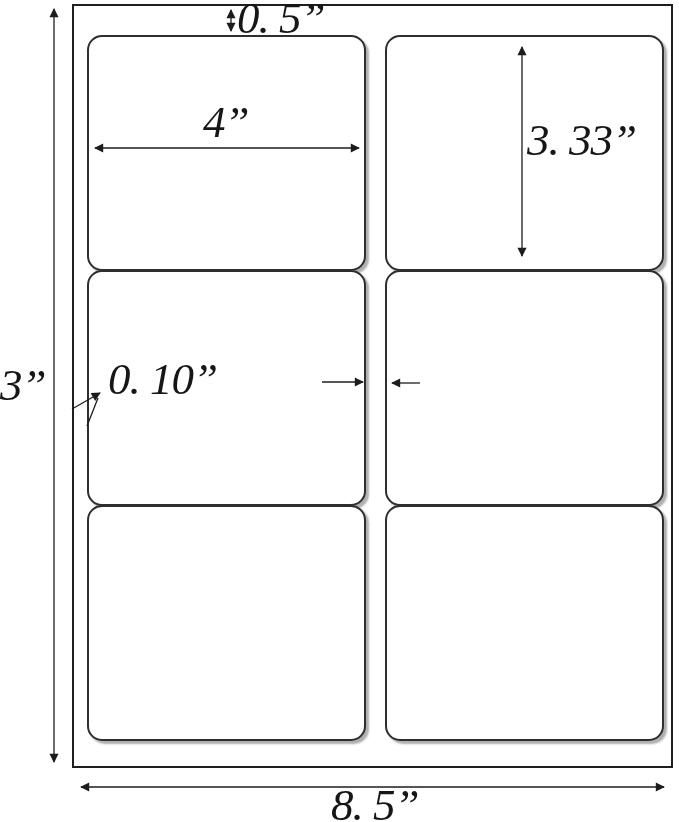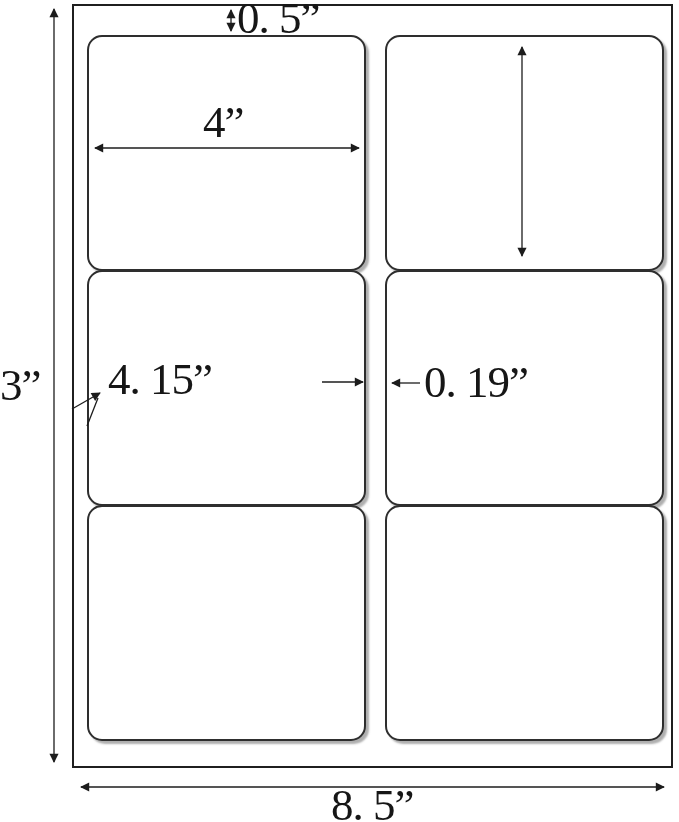--- a/index.html
+++ b/index.html
@@ -7,20 +7,21 @@
     padding: 0;
     background: #ffffff;
   }
   .canvas {
     position: relative;
     width: 679px;
     height: 822px;
     background: #ffffff;
     overflow: hidden;
     font-family: "Liberation Serif", "DejaVu Serif", serif;
+    font-style: italic;
   }
   .sheet {
     position: absolute;
     left: 72px;
     top: 4px;
     width: 601px;
     height: 764px;
     border: 2px solid #1f1f1f;
     box-sizing: border-box;
     background: #ffffff;
@@ -86,22 +87,22 @@
       <line x1="87" y1="426" x2="98" y2="398"></line>
       <line x1="322" y1="382" x2="363" y2="382" marker-end="url(#arr)"></line>
       <line x1="420" y1="383" x2="392" y2="383" marker-end="url(#arr)"></line>
     </g>
   </svg>
 
   <div class="dim" style="left:237px; top:-4px;">0. 5”</div>
 
   <div class="dim" style="left:203px; top:100px;">4”</div>
 
+  <div class="dim" style="left:527px; top:118px;">3. 33”</div>
 
-  <div class="dim" style="left:108px; top:357px;">4. 15”</div>
+  <div class="dim" style="left:108px; top:357px;">0. 10”</div>
 
-  <div class="dim" style="left:424px; top:360px;">0. 19”</div>
 
   <div class="dim" style="left:0px; top:363px;">3”</div>
 
   <div class="dim" style="left:331px; top:783px;">8. 5”</div>
 
 </div>
 
 </body></html>

